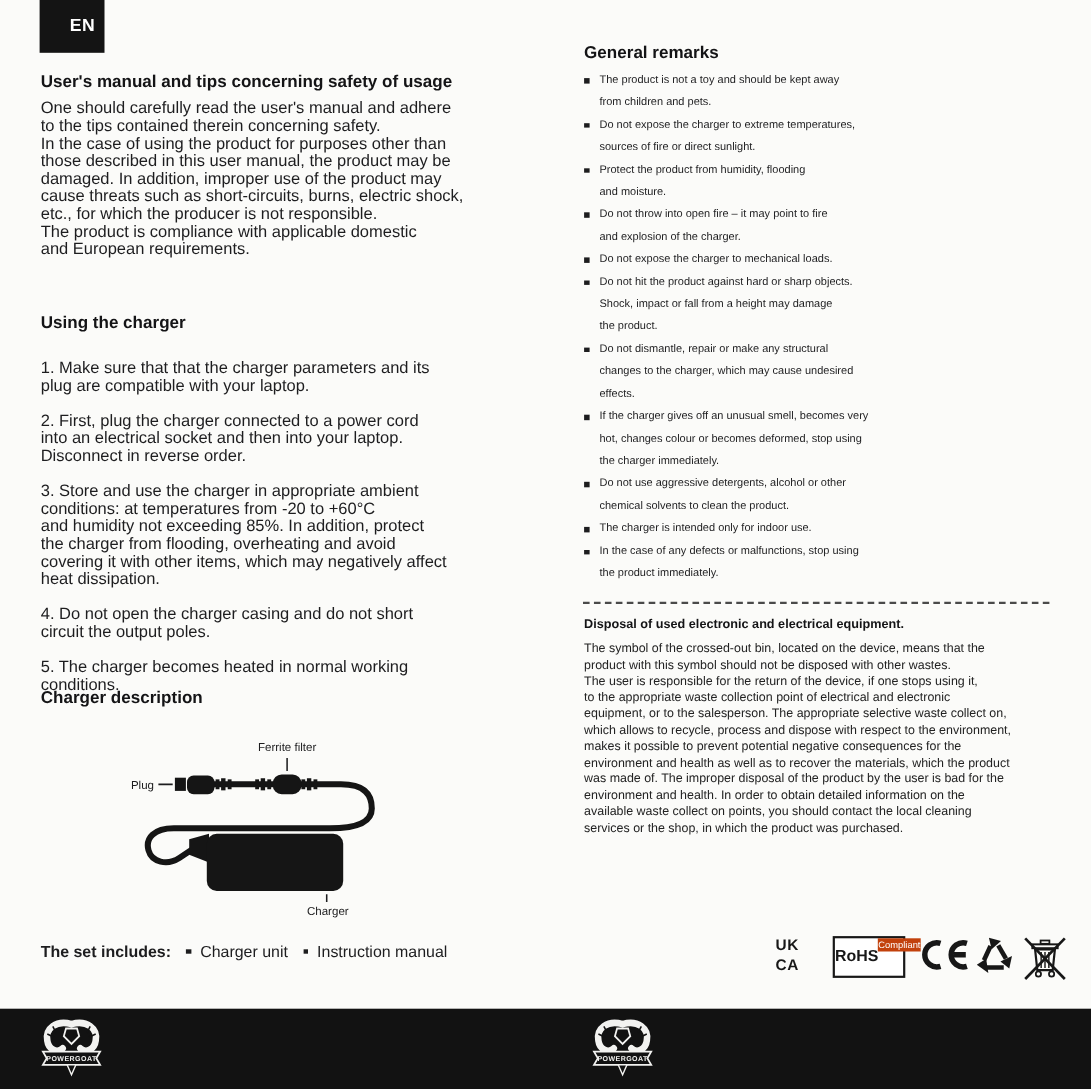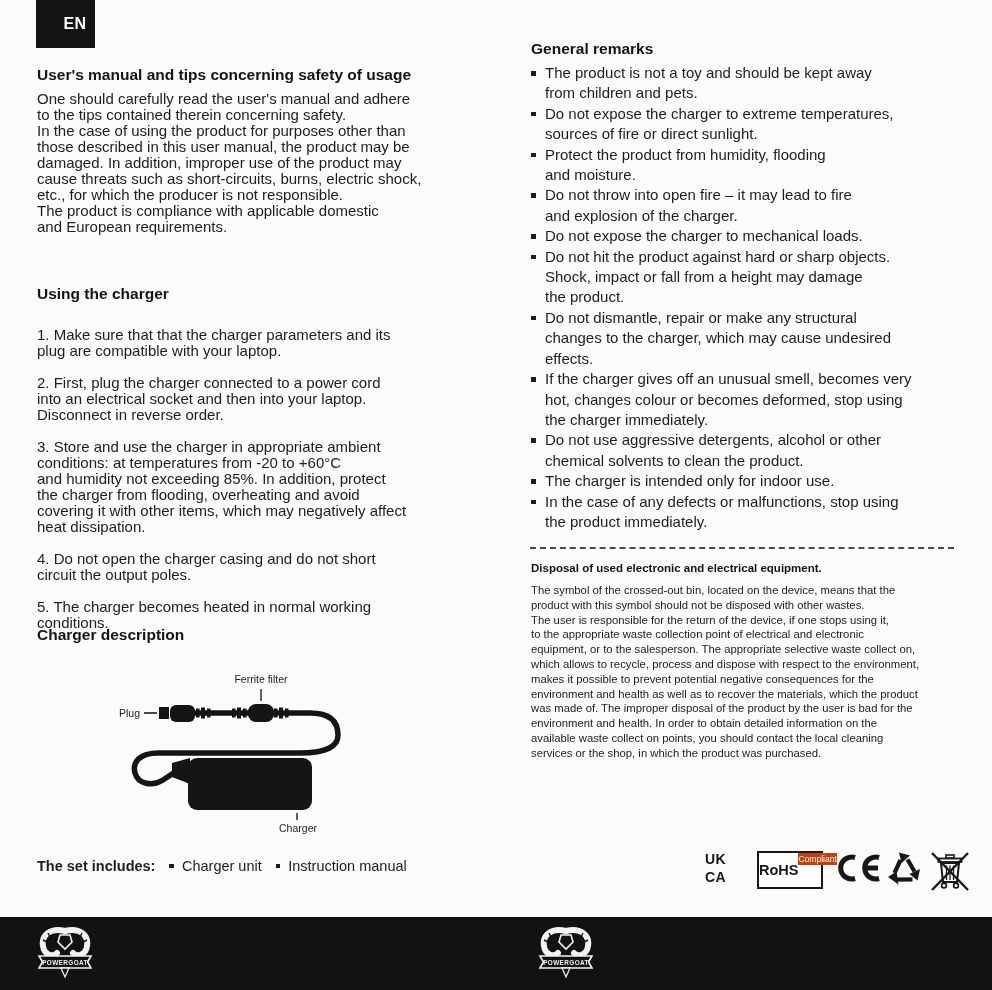--- a/index.html
+++ b/index.html
@@ -12,21 +12,21 @@
   .en-badge{
     left:36px;top:0;width:40px;height:48px;background:#141414;color:#fff;
     display:flex;align-items:center;justify-content:center;
     font-weight:bold;font-size:16px;letter-spacing:.5px;padding-left:19px;
   }
   h1,h2,h3{margin:0;padding:0;color:#141416;}
   .h-main{font-size:15.5px;font-weight:bold;}
   .body-text{font-size:15px;line-height:16px;white-space:pre-line;}
   .steps div{white-space:pre-line;}
   
-  .remarks{list-style:none;margin:0;padding:0;font-size:15px;line-height:20.4px;}
+  .remarks{list-style:none;margin:0;padding:0;font-size:10px;line-height:20.4px;}
   .remarks li{position:relative;padding-left:15px;white-space:pre-line;}
   .remarks li::before{
     content:"";position:absolute;left:1px;top:8px;width:4.5px;height:4.5px;background:#1d1d1f;
   }
   .divider{border-top:2px dashed #4a4a4a;width:424px;}
   .disposal-h{font-size:11.5px;font-weight:bold;}
   .disposal-t{font-size:11.3px;line-height:14.8px;white-space:pre-line;color:#222;}
   
   .set-line{font-size:14.5px;}
   .set-label{font-weight:bold;}
@@ -130,21 +130,21 @@
 
   <h2 class="abs h-main" style="left:531px;top:40px;">General remarks</h2>
 
   <ul class="abs remarks" style="left:530px;top:63px;width:440px;">
     <li>The product is not a toy and should be kept away
 from children and pets.</li>
     <li>Do not expose the charger to extreme temperatures,
 sources of fire or direct sunlight.</li>
     <li>Protect the product from humidity, flooding
 and moisture.</li>
-    <li>Do not throw into open fire – it may lead to fire
+    <li>Do not throw into open fire – it may point to fire
 and explosion of the charger.</li>
     <li>Do not expose the charger to mechanical loads.</li>
     <li>Do not hit the product against hard or sharp objects.
 Shock, impact or fall from a height may damage
 the product.</li>
     <li>Do not dismantle, repair or make any structural
 changes to the charger, which may cause undesired
 effects.</li>
     <li>If the charger gives off an unusual smell, becomes very
 hot, changes colour or becomes deformed, stop using

